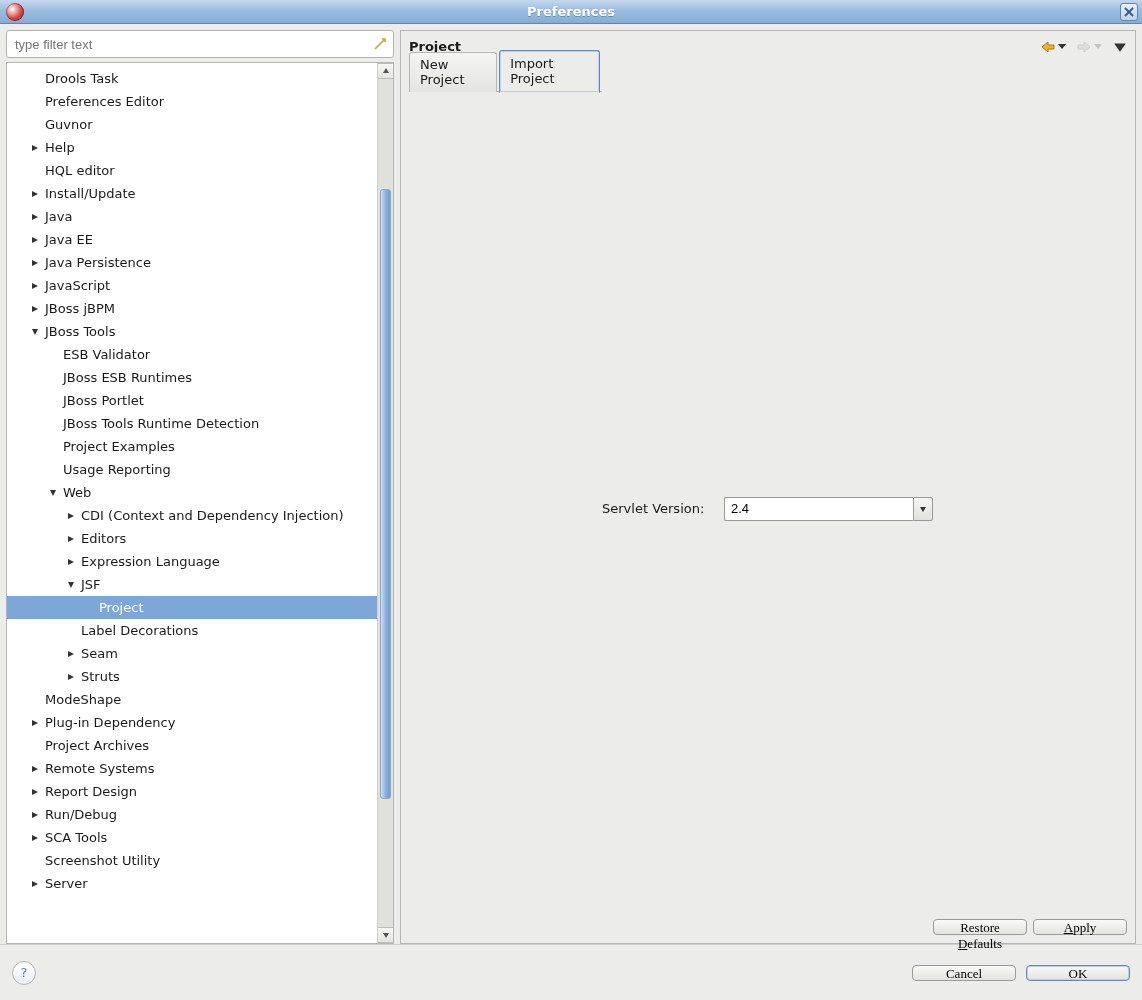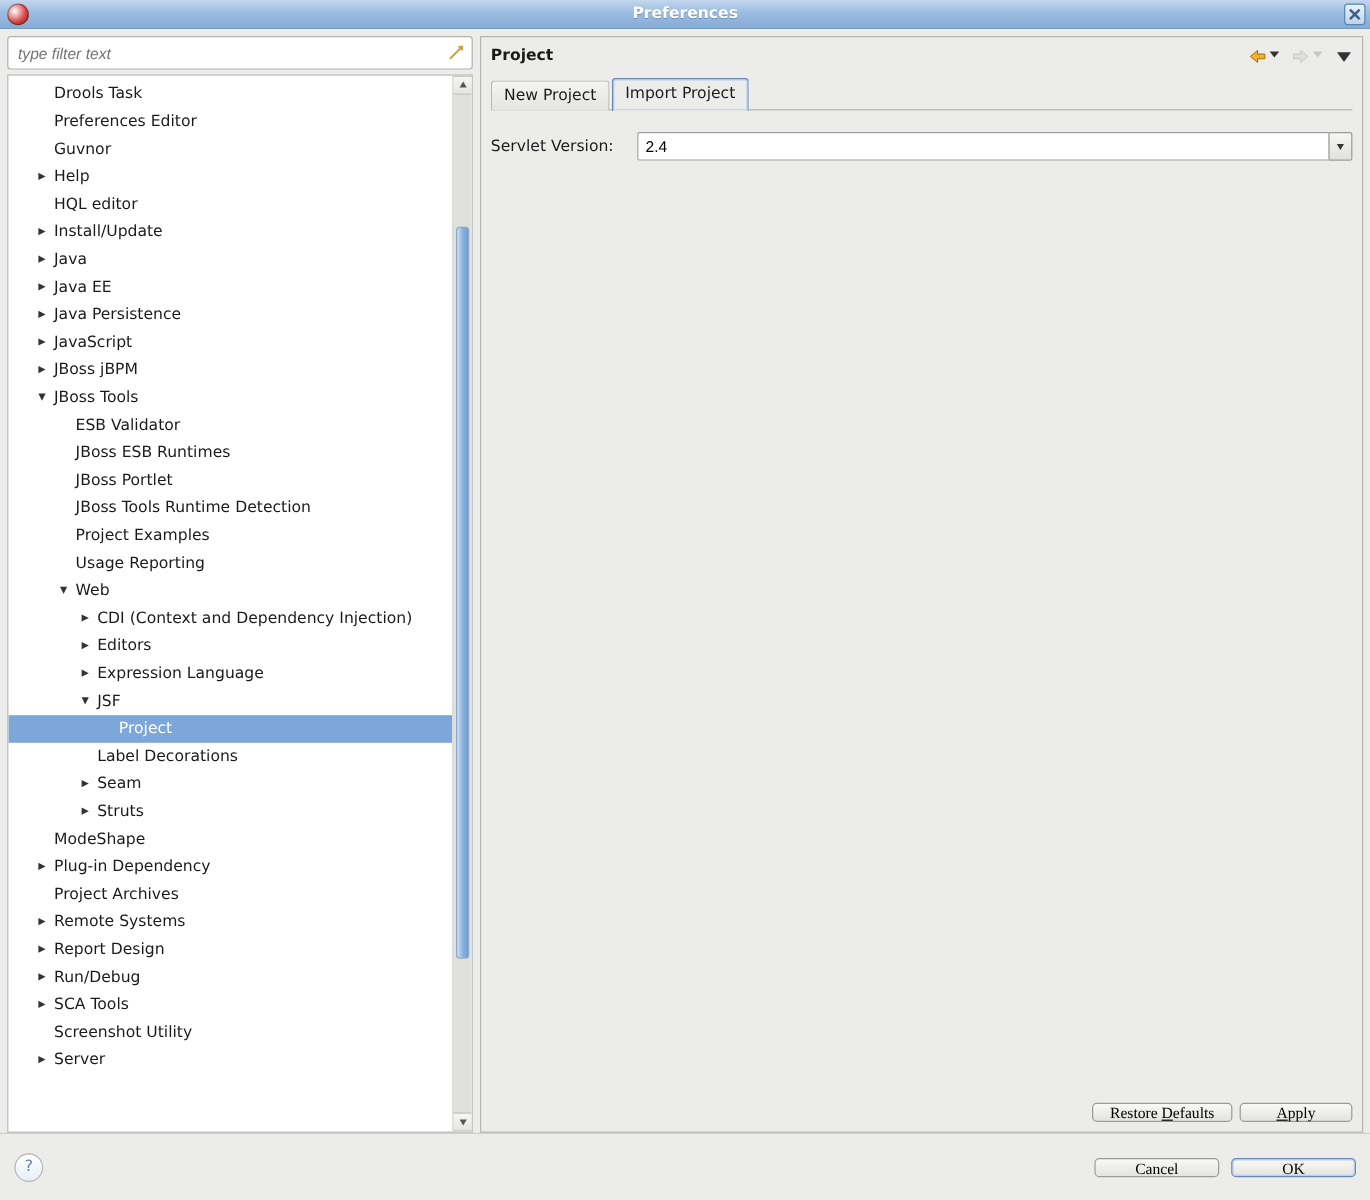--- a/index.html
+++ b/index.html
@@ -22,21 +22,21 @@
 
   
   .dialog-body { display:flex; height: calc(1000px - 24px - 56px); padding: 6px 6px 0 6px; gap:6px;}
   .left-col { width: 388px; display:flex; flex-direction:column; gap:4px;}
   .right-col { flex:1; display:flex; flex-direction:column; border:1px solid #b6b6b2; background:#ececea; }
 
   
   .filter-wrap { position:relative; }
   .filter-input {
     width: 100%; height: 28px; border:1px solid #b2b2ae; border-radius:3px;
-    padding: 3px 28px 3px 8px; background:#fff; color:#9a9a98; font-style:italic;
+    padding: 3px 28px 3px 8px; background:#fff; color:#9a9a98; 
     font-size:13px;
   }
   .filter-wrap .clear-icon { position:absolute; right:6px; top:6px; width:16px; height:16px; display:flex; align-items:center; justify-content:center; }
   .filter-wrap .clear-icon svg { width:14px; height:14px; stroke:#caa437; stroke-width:1.6; fill:none;}
 
   
   .tree-outer { flex:1; border:1px solid #b6b6b2; background:#fff; position:relative; overflow:hidden;}
   .tree-scroll { position:absolute; inset:0 16px 0 0; overflow-y:auto; }
   .tree { padding: 4px 0 4px 0; }
   .tree-row { display:flex; align-items:center; height:23px; padding-left:6px; cursor:default; white-space:nowrap;}
@@ -59,21 +59,21 @@
 
   
   .page-header { display:flex; align-items:center; justify-content:space-between; padding:8px 8px 4px 8px;}
   .page-header h1 { font-size:13px; font-weight:bold; margin:0;}
   .nav-icons { display:flex; gap:10px; align-items:center;}
   .nav-btn { display:flex; align-items:center; gap:2px; cursor:pointer; }
   .nav-btn.disabled { opacity:.45; cursor:default; }
   .nav-btn svg { width:14px; height:12px; }
   .menu-arrow svg { width:10px; height:10px; }
 
-  .right-inner { flex:1; padding: 6px 8px 8px 8px; display:flex; flex-direction:column; }
+  .right-inner { flex:1; padding: 6px 8px 8px 8px; display:flex; }
 
   
   .tabs { display:flex; align-items:flex-end; height:28px; position:relative; }
   .tabs::after { content:""; position:absolute; left:0; right:0; bottom:0; height:1px; background:#b6b6b2;}
   .tab {
     border:1px solid #b6b6b2; border-bottom:none; border-radius:3px 3px 0 0;
     padding: 4px 10px 5px; margin-right:2px; background:linear-gradient(#f4f4f2,#e4e4e0);
     position:relative; z-index:1; cursor:pointer;
     font-size:13px;
   }

